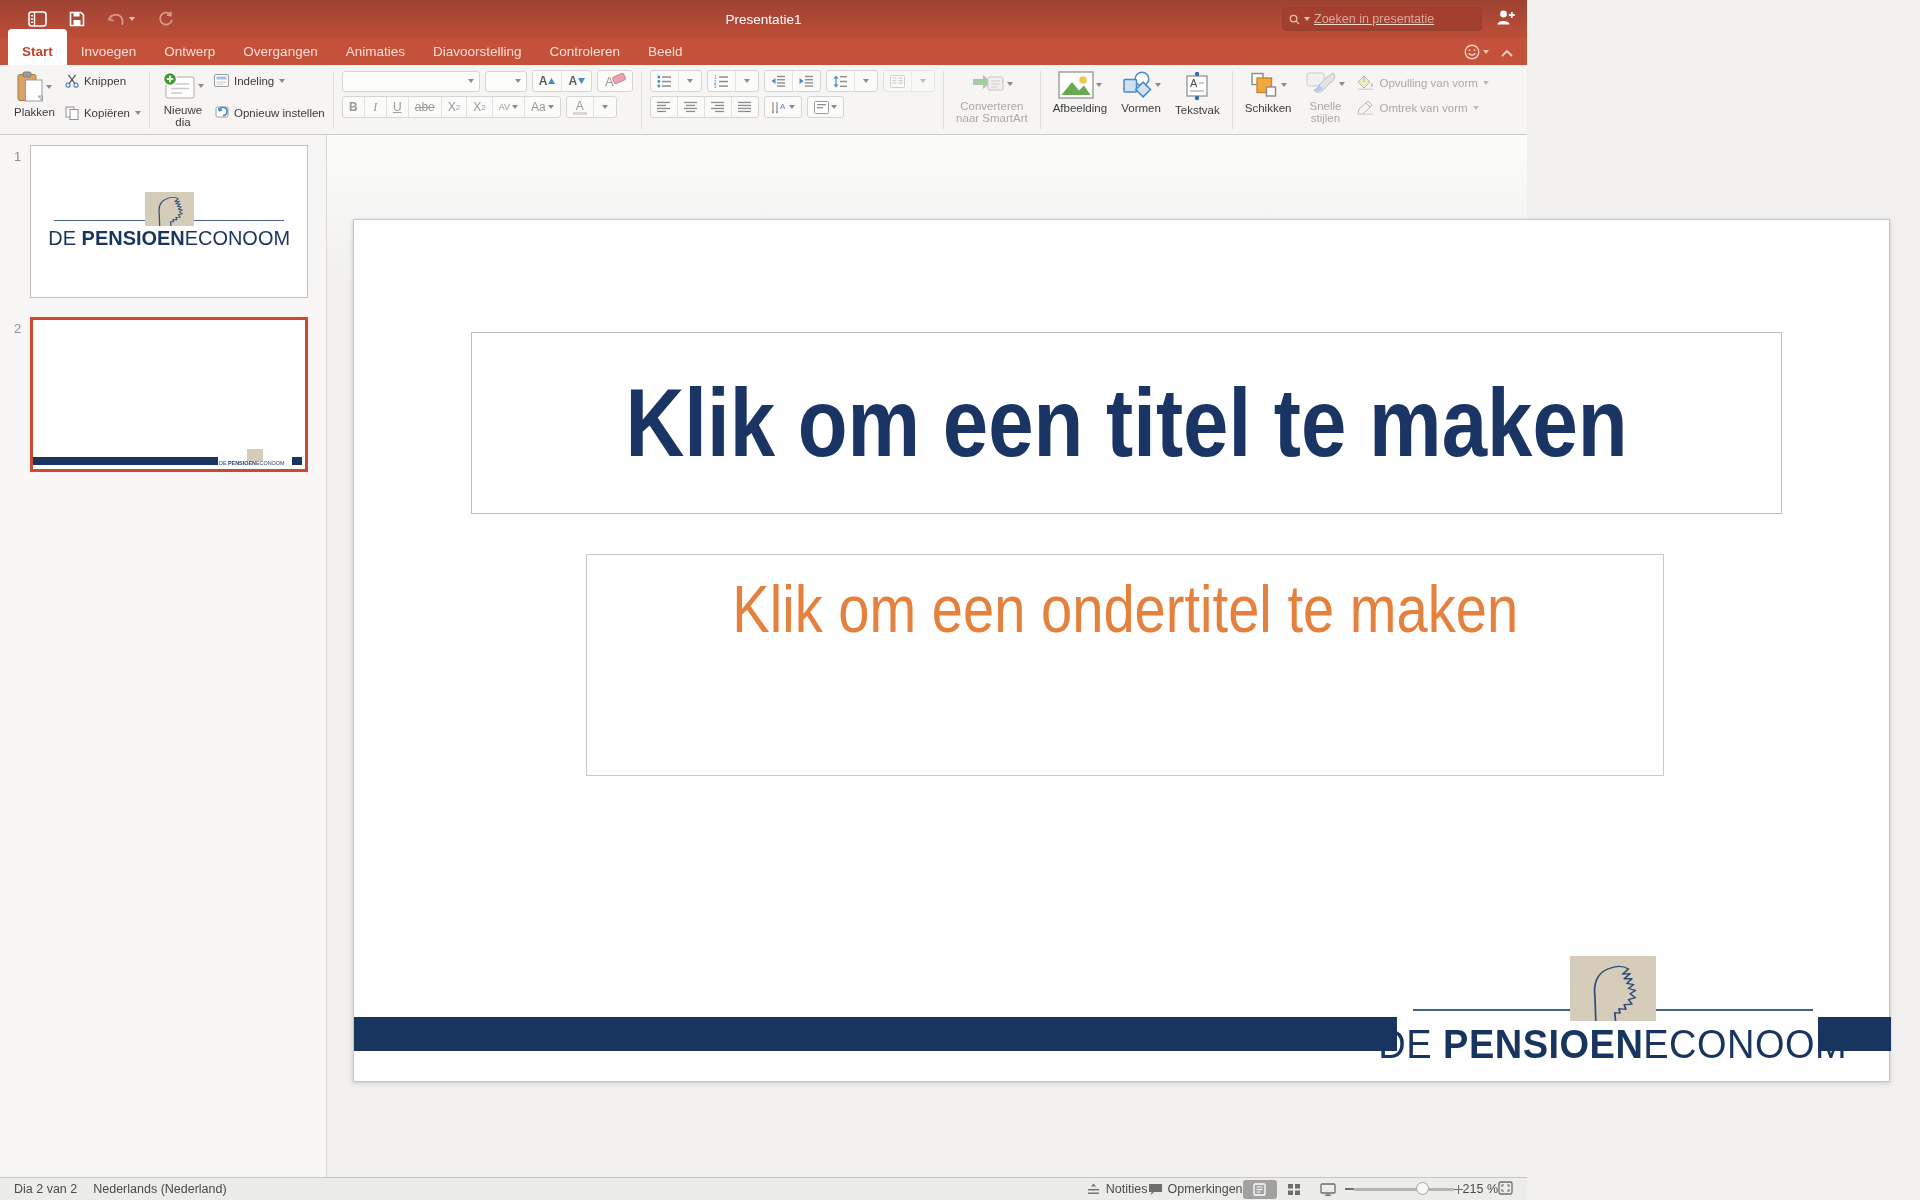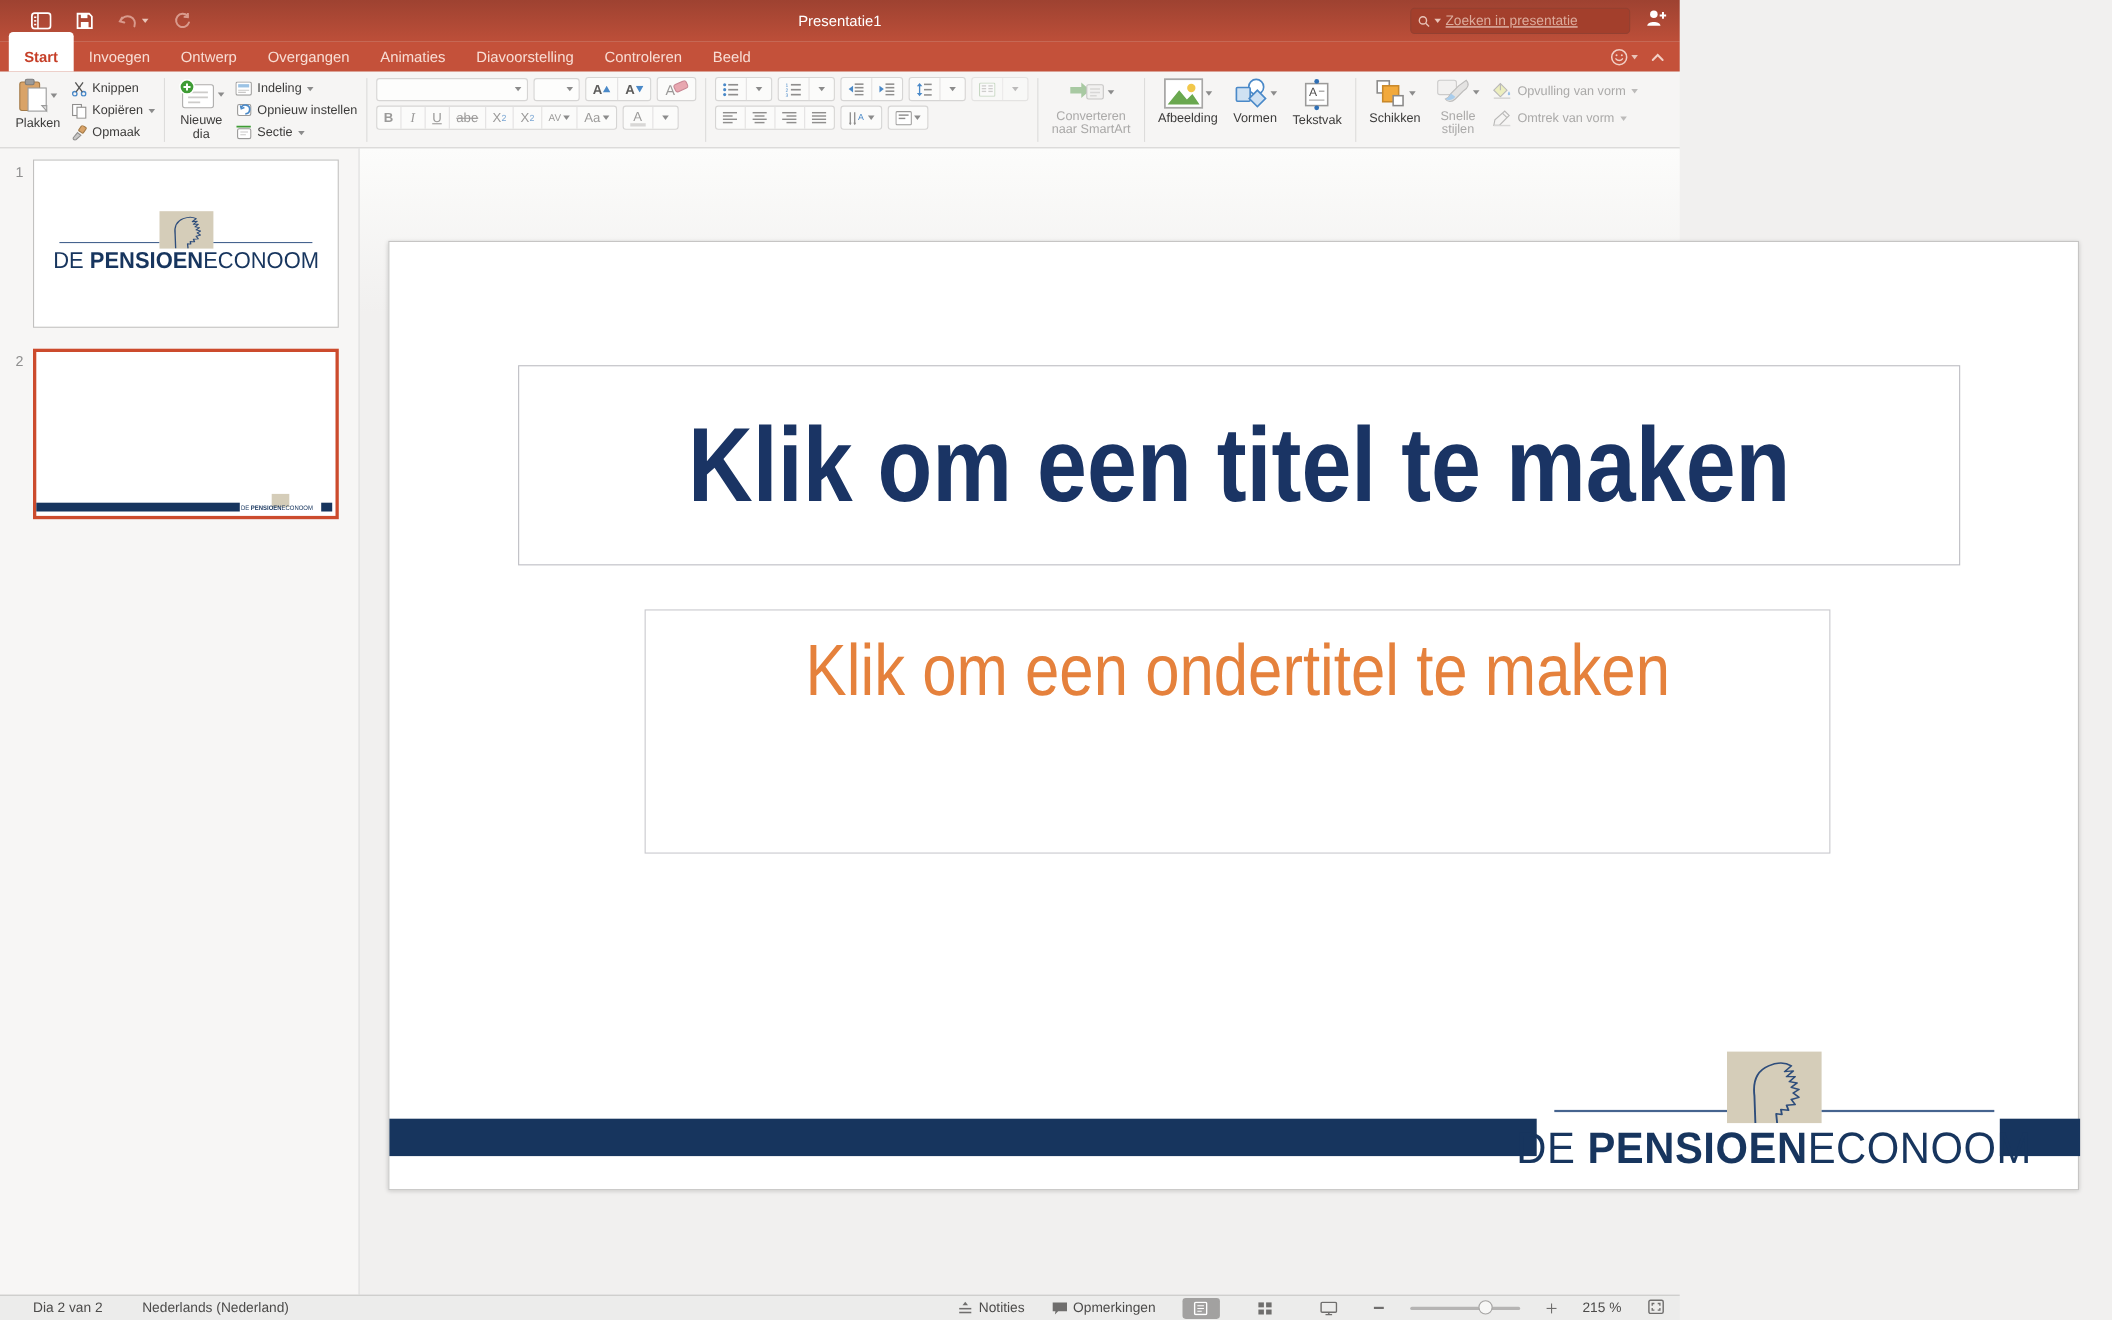--- a/index.html
+++ b/index.html
@@ -24,21 +24,21 @@
   .tab.active { background:#ffffff; color:#c63f28; font-weight:bold; border-radius:4px 4px 0 0; }
   .tabrow-right { position:absolute; right:14px; top:0; height:27px; display:flex; align-items:center; gap:12px; }
 
   
   .ribbon { height:70px; background:#f6f5f4; border-bottom:1px solid #cbcac9; display:flex; align-items:stretch; padding:3px 6px 2px; }
   .rgroup { display:flex; align-items:flex-start; padding:2px 4px; gap:6px; }
   .rdiv { width:1px; background:#dddcdb; margin:3px 4px; }
   .bigbtn { display:flex; flex-direction:column; align-items:center; justify-content:flex-start; gap:3px; padding:1px 4px; font-size:11.5px; color:#3c3b3a; cursor:default; }
   .bigbtn .lbl { line-height:12px; text-align:center; }
   .bigbtn.disabled, .smallbtn.disabled { color:#aaa9a8; }
-  .stack { display:flex; flex-direction:column; justify-content:flex-start; gap:3px; padding-top:2px; }
+  .stack { display:flex; flex-direction:column; justify-content:flex-start; gap:15px; padding-top:2px; }
   .smallbtn { display:flex; align-items:center; gap:5px; font-size:11.5px; color:#3c3b3a; height:17px; cursor:default; }
   .icorow { display:flex; align-items:center; gap:2px; }
   .combo { height:21px; background:#fdfdfc; border:1px solid #d6d5d4; border-radius:3px; display:flex; align-items:center; justify-content:flex-end; padding:0 5px; }
   .seg { display:flex; align-items:stretch; border:1px solid #d6d5d4; border-radius:3px; background:#fbfbfa; height:22px; }
   .seg .cell { display:flex; align-items:center; justify-content:center; padding:0 6px; border-right:1px solid #e3e2e1; color:#9b9a99; font-size:12px; min-width:22px; cursor:default; }
   .seg .cell:last-child { border-right:none; }
   .fx { display:flex; flex-direction:column; gap:4px; }
   .frow { display:flex; align-items:center; gap:5px; }
   .sup { font-size:8px; color:#7ba7d4; vertical-align:super; }
   .sub { font-size:8px; color:#7ba7d4; vertical-align:sub; }
@@ -77,22 +77,22 @@
   .t1-logo .lockup-sq { width:49px; height:34px; }
   .t1-logo .logo-text { font-size:21px; }
 
   .mini-bar { position:absolute; left:0; bottom:4px; width:185px; height:8px; background:#17355e; }
   .mini-sq { position:absolute; left:214px; bottom:8px; width:16px; height:12px; background:#d5cdb9; }
   .mini-text { position:absolute; left:186px; bottom:3px; font-size:6px; color:#17355e; white-space:nowrap; transform:scaleX(.9); transform-origin:left; }
   .mini-end { position:absolute; left:259px; bottom:4px; width:10px; height:8px; background:#17355e; }
 
   
   .statusbar { position:absolute; left:0; right:0; bottom:0; height:23px; background:#ececeb; border-top:1px solid #c8c7c6; display:flex; align-items:center; font-size:12.5px; color:#4c4b4a; padding:0 14px; }
-  .sb-left { display:flex; gap:36px; margin-left:16px; }
-  .sb-right { margin-left:auto; display:flex; align-items:center; gap:24px; }
+  .sb-left { display:flex; gap:16px; }
+  .sb-right { margin-left:auto; display:flex; align-items:center; gap:0; }
   .sb-item { display:flex; align-items:center; gap:5px; cursor:default; }
   .viewbtn { width:34px; height:19px; display:flex; align-items:center; justify-content:center; border-radius:3px; cursor:default; }
   .viewbtn.sel { background:#a2a1a0; }
   .zoom-track { position:relative; width:100px; height:3px; background:#b5b4b3; border-radius:2px; }
   .zoom-knob { position:absolute; left:62%; top:-5.5px; width:13px; height:13px; border-radius:50%; background:#f7f7f6; border:1px solid #a5a4a3; }
   .hbar { width:9px; height:1.5px; background:#6f6e6d; }
   .plus { position:relative; width:9px; height:9px; }
   .plus::before { content:""; position:absolute; left:0; top:4px; width:9px; height:1.5px; background:#6f6e6d; }
   .plus::after { content:""; position:absolute; left:4px; top:0; width:1.5px; height:9px; background:#6f6e6d; }
 </style>

